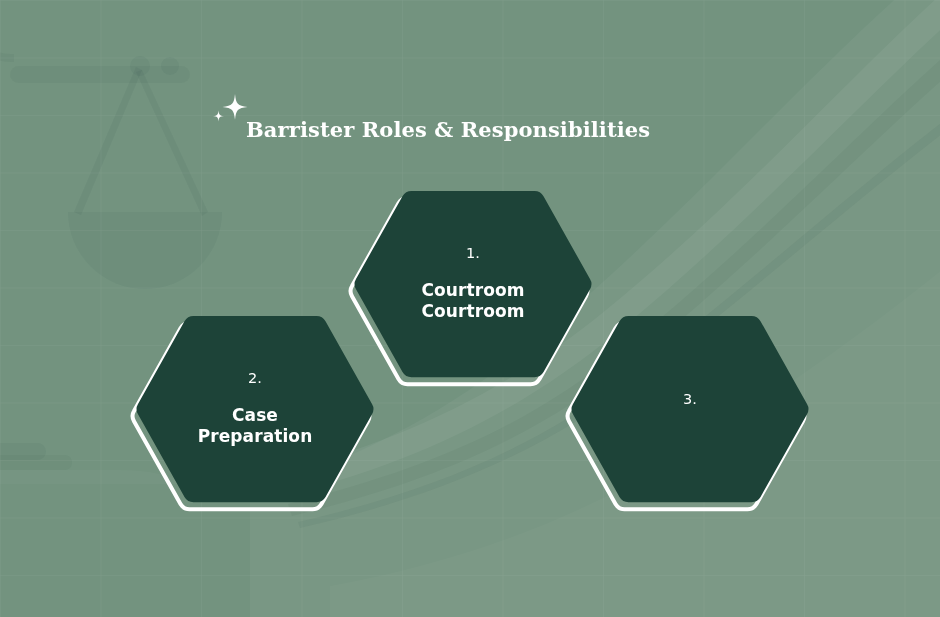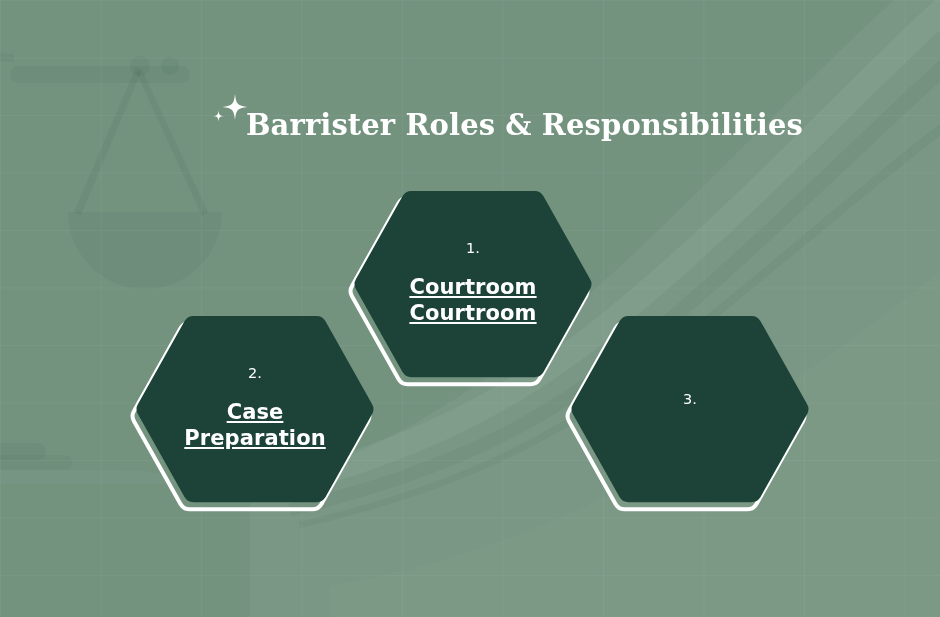--- a/index.html
+++ b/index.html
@@ -48,21 +48,21 @@
     position: relative;
     width: 44px;
     height: 46px;
     flex: none;
     margin-bottom: 6px;
   }
   .sparkle svg { display:block; }
 
   .title-text {
     font-family: "DejaVu Serif", "Liberation Serif", serif;
-    font-size: 29px;
+    font-size: 21px;
     font-weight: 700;
     color: #ffffff;
     letter-spacing: 0.1px;
     white-space: nowrap;
     line-height: 1;
     margin-left: -6px;
     margin-bottom: 4px;
   }
 
   
@@ -104,27 +104,26 @@
     font-size: 14.5px;
     font-weight: 400;
     line-height: 1;
     color: #ffffff;
     margin-bottom: 19px;
     letter-spacing: 0.2px;
   }
 
   .hex-label {
     font-family: "DejaVu Sans", "Liberation Sans", sans-serif;
-    font-size: 21px;
+    font-size: 17px;
     font-weight: 700;
     line-height: 1.23;
     color: #ffffff;
     letter-spacing: 0.1px;
     max-width: 200px;
-    text-decoration: underline;
   }
 </style>
 </head>
 <body>
 
 <div id="stage">
 
   <svg class="bg-svg" viewBox="0 0 940 617">
     <defs>
       <pattern id="gridPat" width="100.5" height="57.5" patternUnits="userSpaceOnUse">

